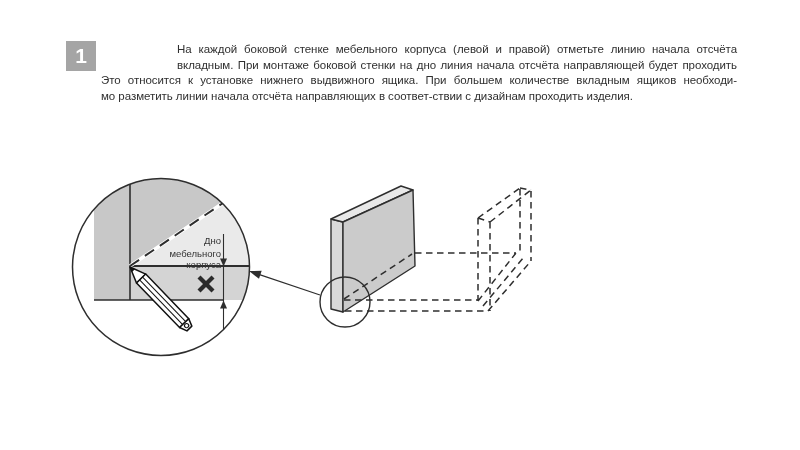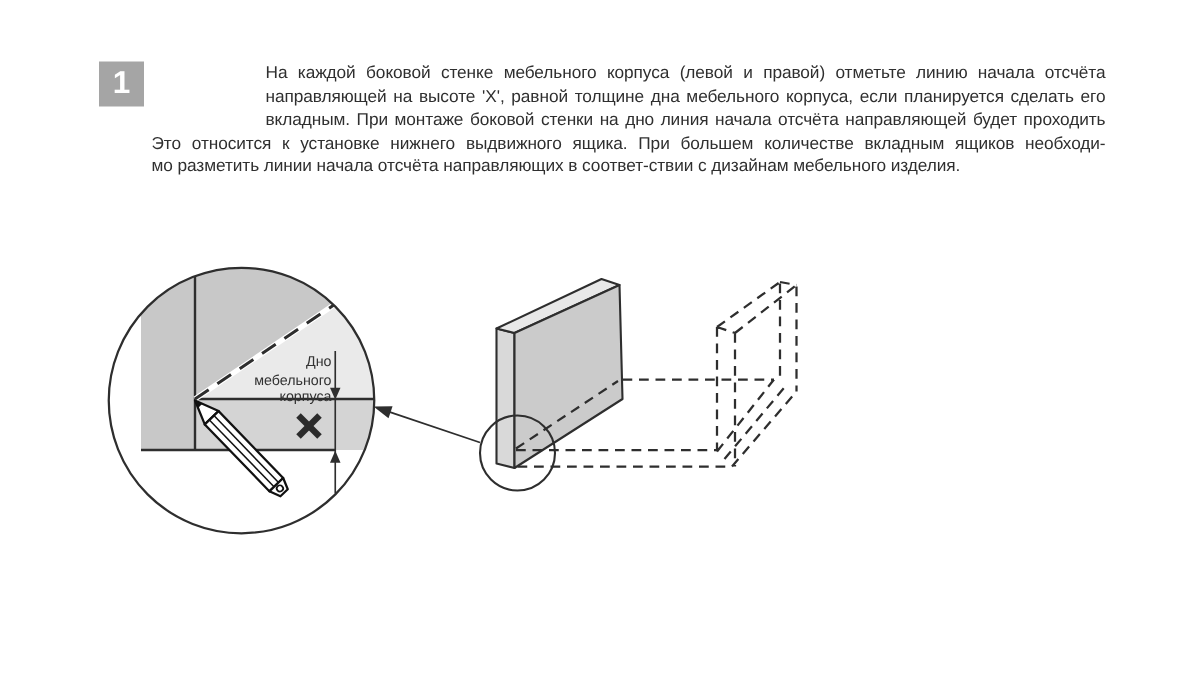--- a/index.html
+++ b/index.html
@@ -32,26 +32,25 @@
 
 <div class="screen">
 
   <div class="badge">
     <span>1</span>
   </div>
 
   <div class="text-block">
     <div class="para-step">
       <div class="tl">На каждой боковой стенке мебельного корпуса (левой и правой) отметьте линию начала отсчёта</div>
-      <div class="tl">направляющей на высоте 'Х', равной толщине дна мебельного корпуса, если планируется сделать его</div>
       <div class="tl">вкладным. При монтаже боковой стенки на дно линия начала отсчёта направляющей будет проходить</div>
     </div>
     <div class="para-note">
       <div class="tl">Это относится к установке нижнего выдвижного ящика. При большем количестве вкладным ящиков необходи-</div>
-      <div class="tl last">мо разметить линии начала отсчёта направляющих в соответ-ствии с дизайнам мебельного изделия.</div>
+      <div class="tl last">мо разметить линии начала отсчёта направляющих в соответ-ствии с дизайнам проходить изделия.</div>
     </div>
   </div>
 
   <svg class="diagram" width="800" height="450" viewBox="0 0 800 450">
     <defs>
       <clipPath id="detailClip">
           <circle cx="161" cy="267" r="88.5"></circle>
         </clipPath>
     </defs>
 

